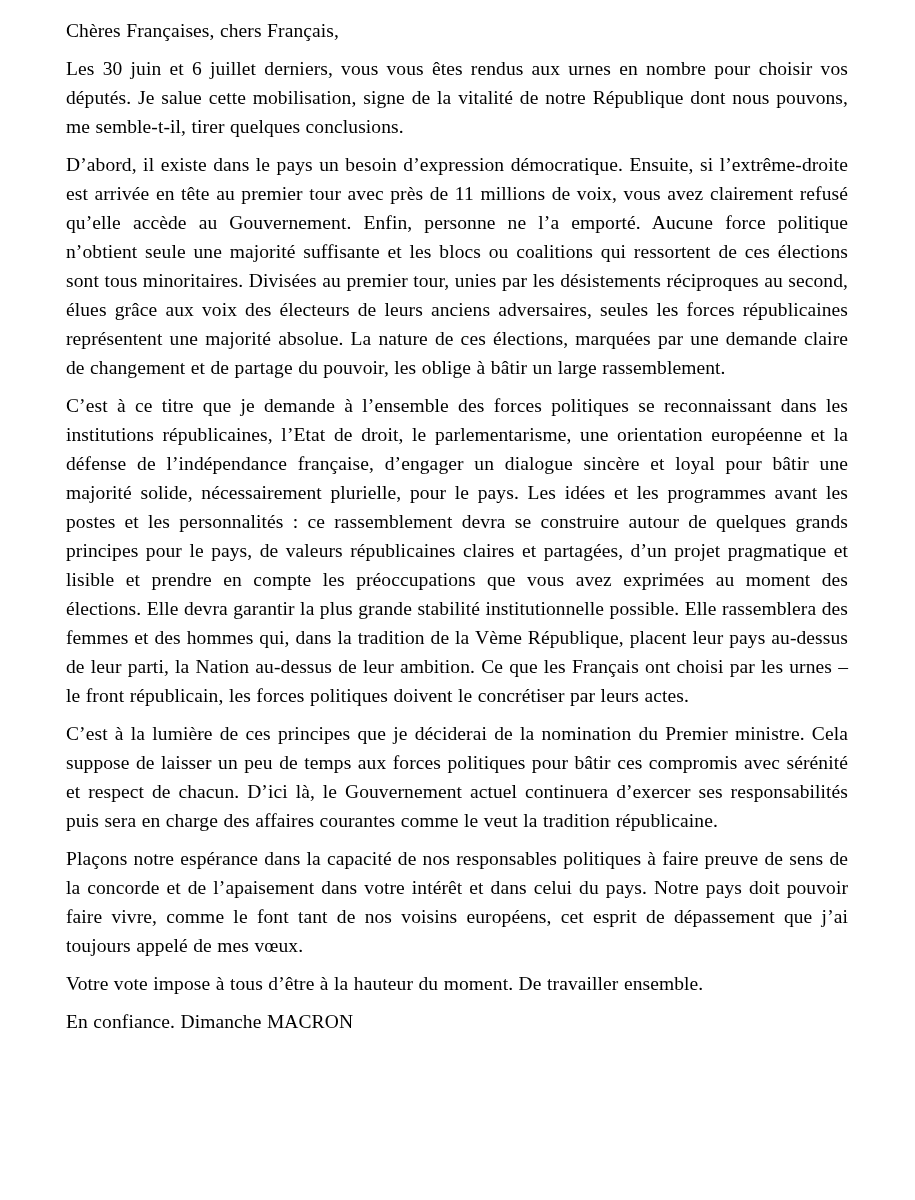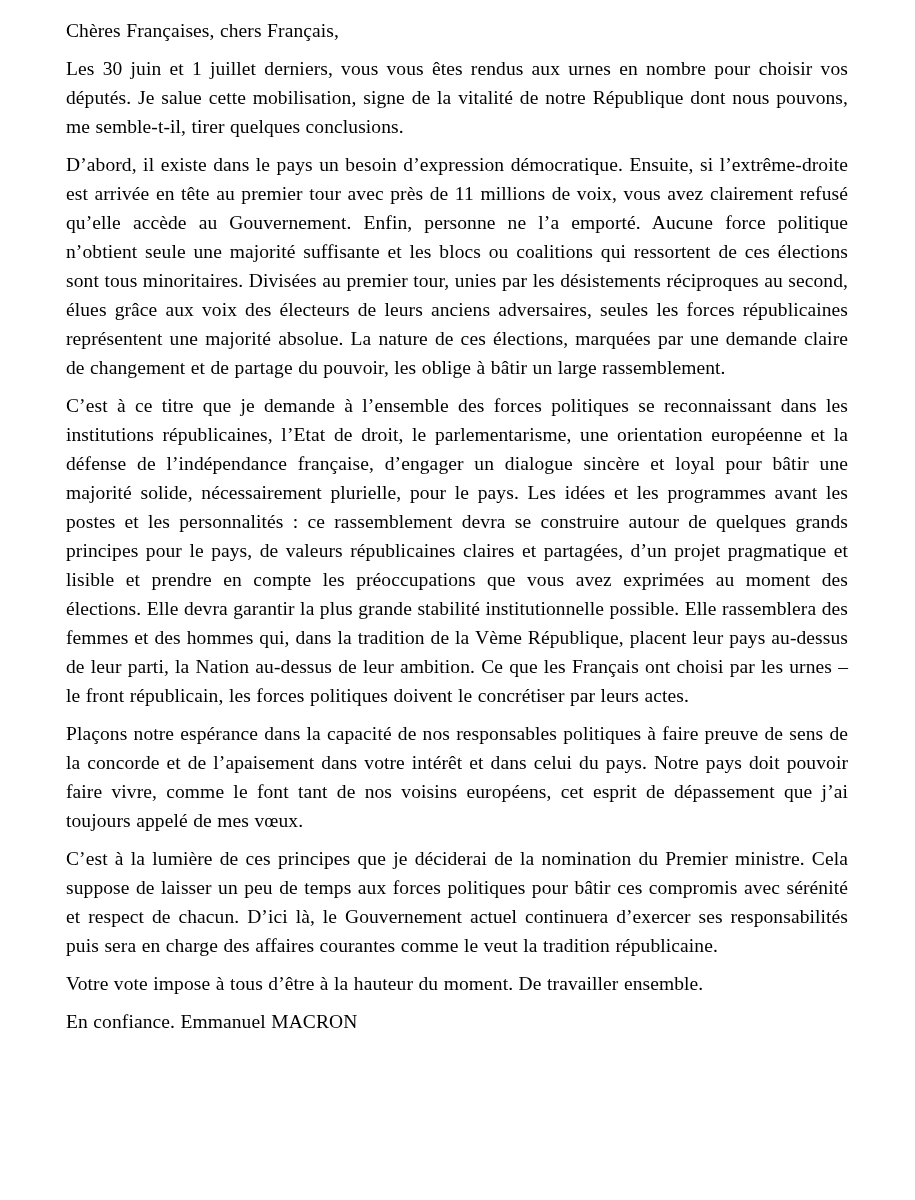--- a/index.html
+++ b/index.html
@@ -27,20 +27,20 @@
     text-align: justify;
     letter-spacing: 0.1px;
     word-spacing: 0.5px;
   }
 </style>
 </head>
 <body>
 
 <div class="page">
   <p>Chères Françaises, chers Français,</p>
-  <p>Les 30 juin et 1 juillet derniers, vous vous êtes rendus aux urnes en nombre pour choisir vos députés. Je salue cette mobilisation, signe de la vitalité de notre République dont nous pouvons, me semble-t-il, tirer quelques conclusions.</p>
+  <p>Les 30 juin et 6 juillet derniers, vous vous êtes rendus aux urnes en nombre pour choisir vos députés. Je salue cette mobilisation, signe de la vitalité de notre République dont nous pouvons, me semble-t-il, tirer quelques conclusions.</p>
   <p>D’abord, il existe dans le pays un besoin d’expression démocratique. Ensuite, si l’extrême-droite est arrivée en tête au premier tour avec près de 11 millions de voix, vous avez clairement refusé qu’elle accède au Gouvernement. Enfin, personne ne l’a emporté. Aucune force politique n’obtient seule une majorité suffisante et les blocs ou coalitions qui ressortent de ces élections sont tous minoritaires. Divisées au premier tour, unies par les désistements réciproques au second, élues grâce aux voix des électeurs de leurs anciens adversaires, seules les forces républicaines représentent une majorité absolue. La nature de ces élections, marquées par une demande claire de changement et de partage du pouvoir, les oblige à bâtir un large rassemblement.</p>
   <p>C’est à ce titre que je demande à l’ensemble des forces politiques se reconnaissant dans les institutions républicaines, l’Etat de droit, le parlementarisme, une orientation européenne et la défense de l’indépendance française, d’engager un dialogue sincère et loyal pour bâtir une majorité solide, nécessairement plurielle, pour le pays. Les idées et les programmes avant les postes et les personnalités : ce rassemblement devra se construire autour de quelques grands principes pour le pays, de valeurs républicaines claires et partagées, d’un projet pragmatique et lisible et prendre en compte les préoccupations que vous avez exprimées au moment des élections. Elle devra garantir la plus grande stabilité institutionnelle possible. Elle rassemblera des femmes et des hommes qui, dans la tradition de la Vème République, placent leur pays au-dessus de leur parti, la Nation au-dessus de leur ambition. Ce que les Français ont choisi par les urnes – le front républicain, les forces politiques doivent le concrétiser par leurs actes.</p>
+  <p>C’est à la lumière de ces principes que je déciderai de la nomination du Premier ministre. Cela suppose de laisser un peu de temps aux forces politiques pour bâtir ces compromis avec sérénité et respect de chacun. D’ici là, le Gouvernement actuel continuera d’exercer ses responsabilités puis sera en charge des affaires courantes comme le veut la tradition républicaine.</p>
   <p>Plaçons notre espérance dans la capacité de nos responsables politiques à faire preuve de sens de la concorde et de l’apaisement dans votre intérêt et dans celui du pays. Notre pays doit pouvoir faire vivre, comme le font tant de nos voisins européens, cet esprit de dépassement que j’ai toujours appelé de mes vœux.</p>
-  <p>C’est à la lumière de ces principes que je déciderai de la nomination du Premier ministre. Cela suppose de laisser un peu de temps aux forces politiques pour bâtir ces compromis avec sérénité et respect de chacun. D’ici là, le Gouvernement actuel continuera d’exercer ses responsabilités puis sera en charge des affaires courantes comme le veut la tradition républicaine.</p>
   <p>Votre vote impose à tous d’être à la hauteur du moment. De travailler ensemble.</p>
-  <p>En confiance. Emmanuel MACRON</p>
+  <p>En confiance. Dimanche MACRON</p>
 </div>
 
 </body></html>

